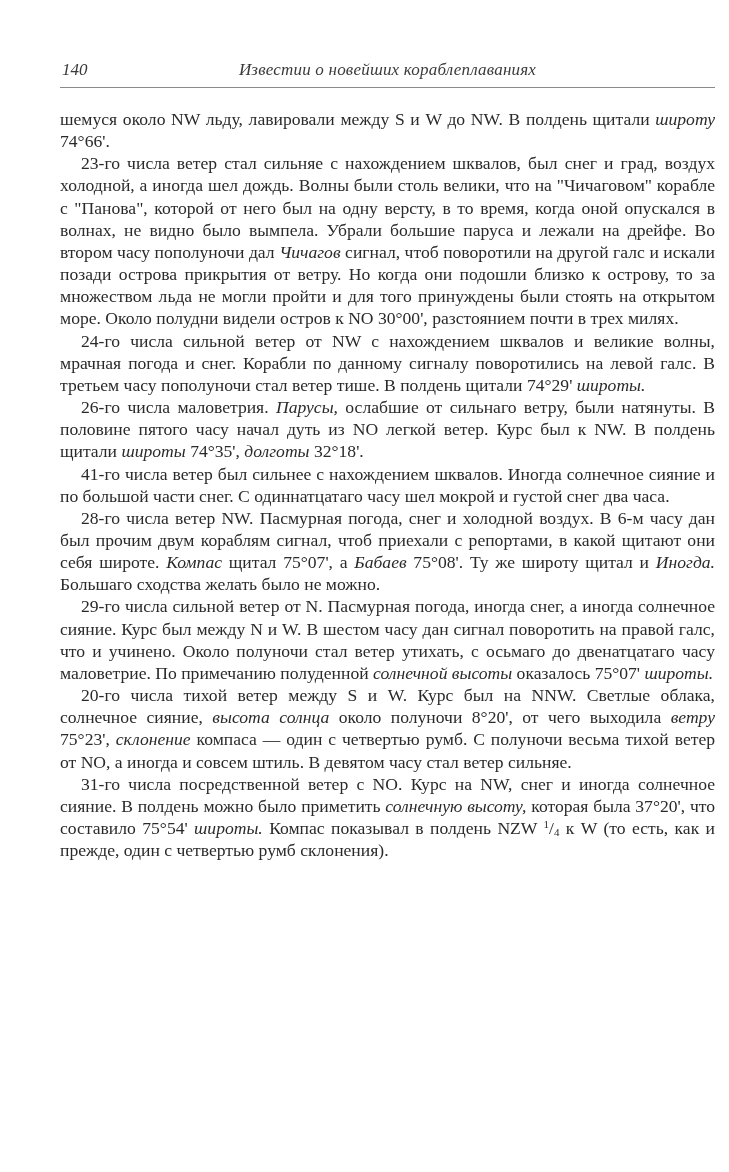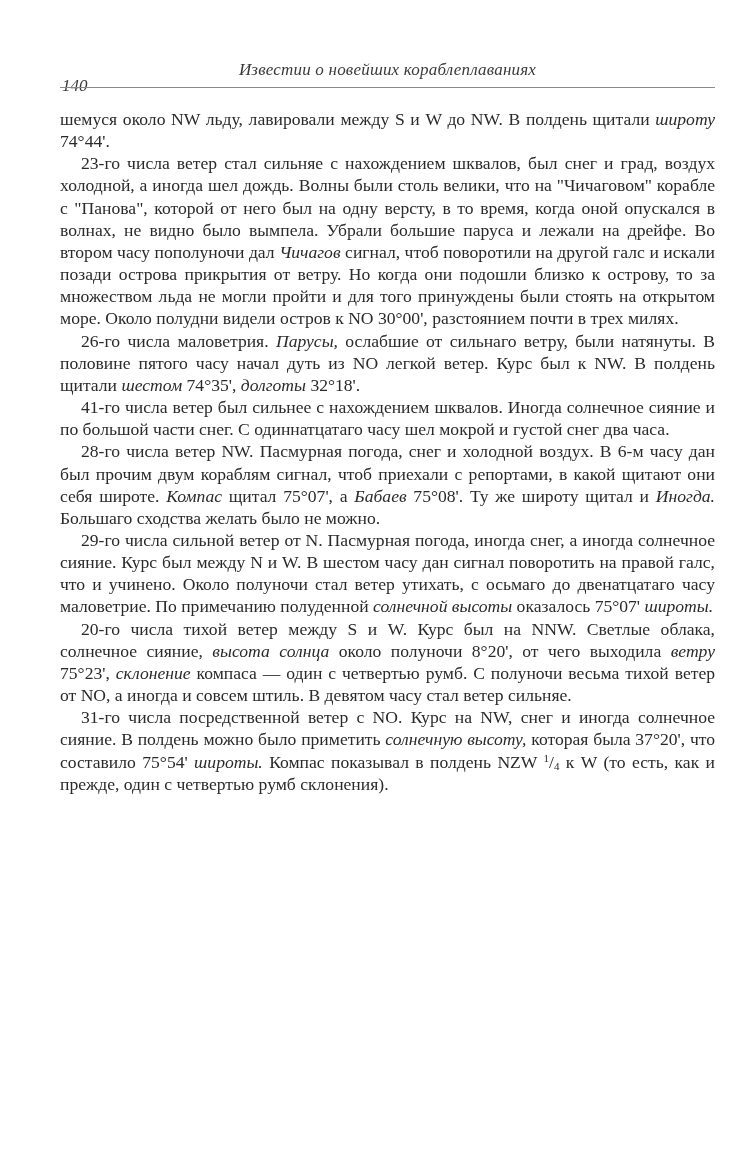--- a/index.html
+++ b/index.html
@@ -27,21 +27,21 @@
       left: 0;
       width: 655px;
       height: 22px;
       font-style: italic;
       font-size: 17px;
       color: #3a3a3a;
     }
     .page-number {
       position: absolute;
       left: 2px;
-      top: 16px;
+      top: 0;
     }
     .head-title {
       position: absolute;
       left: 0;
       width: 655px;
       text-align: center;
       top: 0;
       letter-spacing: 0.2px;
       font-family: Liberation Serif, serif;
     }
@@ -88,22 +88,23 @@
 </head>
 <body>
 
 <div class="page">
   <div class="running-head">
     <span class="page-number">140</span>
     <span class="head-title">Известии о новейших кораблеплаваниях</span>
   </div>
   <div class="head-rule"></div>
   <div class="body-text" id="body-text">
-      <p class="cont"><span>шемуся около NW льду, лавировали между S и W до NW. В полдень щитали </span><em>широту</em><span> 74°44'.</span></p>
+      <p class="cont"><span>шемуся около NW льду, лавировали между S и W до NW. В полдень щитали </span><em>широту</em><span> 74°66'.</span></p>
       <p><span>23-го числа ветер стал сильняе с нахождением шквалов, был снег и град, воздух холодной, а иногда шел дождь. Волны были столь велики, что на "Чичаговом" корабле с "Панова", которой от него был на одну версту, в то время, когда оной опускался в волнах, не видно было вымпела. Убрали большие паруса и лежали на дрейфе. Во втором часу пополуночи дал </span><em>Чичагов</em><span> сигнал, чтоб поворотили на другой галс и искали позади острова прикрытия от ветру. Но когда они подошли близко к острову, то за множеством льда не могли пройти и для того принуждены были стоять на открытом море. Около полудни видели остров к NO 30°00', разстоянием почти в трех милях.</span></p>
-      <p><span>26-го числа маловетрия. </span><em>Парусы,</em><span> ослабшие от сильнаго ветру, были натянуты. В половине пятого часу начал дуть из NO легкой ветер. Курс был к NW. В полдень щитали </span><em>шестом</em><span> 74°35', </span><em>долготы</em><span> 32°18'.</span></p>
+      <p><span>24-го числа сильной ветер от NW с нахождением шквалов и великие волны, мрачная погода и снег. Корабли по данному сигналу поворотились на левой галс. В третьем часу пополуночи стал ветер тише. В полдень щитали 74°29' </span><em>широты.</em></p>
+      <p><span>26-го числа маловетрия. </span><em>Парусы,</em><span> ослабшие от сильнаго ветру, были натянуты. В половине пятого часу начал дуть из NO легкой ветер. Курс был к NW. В полдень щитали </span><em>широты</em><span> 74°35', </span><em>долготы</em><span> 32°18'.</span></p>
       <p><span>41-го числа ветер был сильнее с нахождением шквалов. Иногда сол­нечное сияние и по большой части снег. С одиннатцатаго часу шел мокрой и густой снег два часа.</span></p>
       <p><span>28-го числа ветер NW. Пасмурная погода, снег и холодной воздух. В 6-м часу дан был прочим двум кораблям сигнал, чтоб приехали с репор­тами, в какой щитают они себя широте. </span><em>Компас</em><span> щитал 75°07', а </span><em>Бабаев</em><span> 75°08'. Ту же широту щитал и </span><em>Иногда.</em><span> Большаго сходства желать было не можно.</span></p>
       <p><span>29-го числа сильной ветер от N. Пасмурная погода, иногда снег, а иногда солнечное сияние. Курс был между N и W. В шестом часу дан сигнал поворотить на правой галс, что и учинено. Около полуночи стал ветер утихать, с осьмаго до двенатцатаго часу маловетрие. По примеча­нию полуденной </span><em>солнечной высоты</em><span> оказалось 75°07' </span><em>широты.</em></p>
       <p><span>20-го числа тихой ветер между S и W. Курс был на NNW. Светлые облака, солнечное сияние, </span><em>высота солнца</em><span> около полуночи 8°20', от чего выходила </span><em>ветру</em><span> 75°23', </span><em>склонение</em><span> компаса — один с четвертью румб. С полуночи весьма тихой ветер от NO, а иногда и совсем штиль. В девя­том часу стал ветер сильняе.</span></p>
       <p><span>31-го числа посредственной ветер с NO. Курс на NW, снег и иногда солнечное сияние. В полдень можно было приметить </span><em>солнечную высоту,</em><span> которая была 37°20', что составило 75°54' </span><em>широты.</em><span> Компас показывал в полдень NZW </span><span class="frac"><sup>1</sup>/<sub>4</sub></span><span> к W (то есть, как и прежде, один с четвертью румб склонения).</span></p>
     </div>
 </div>
 
 </body></html>

